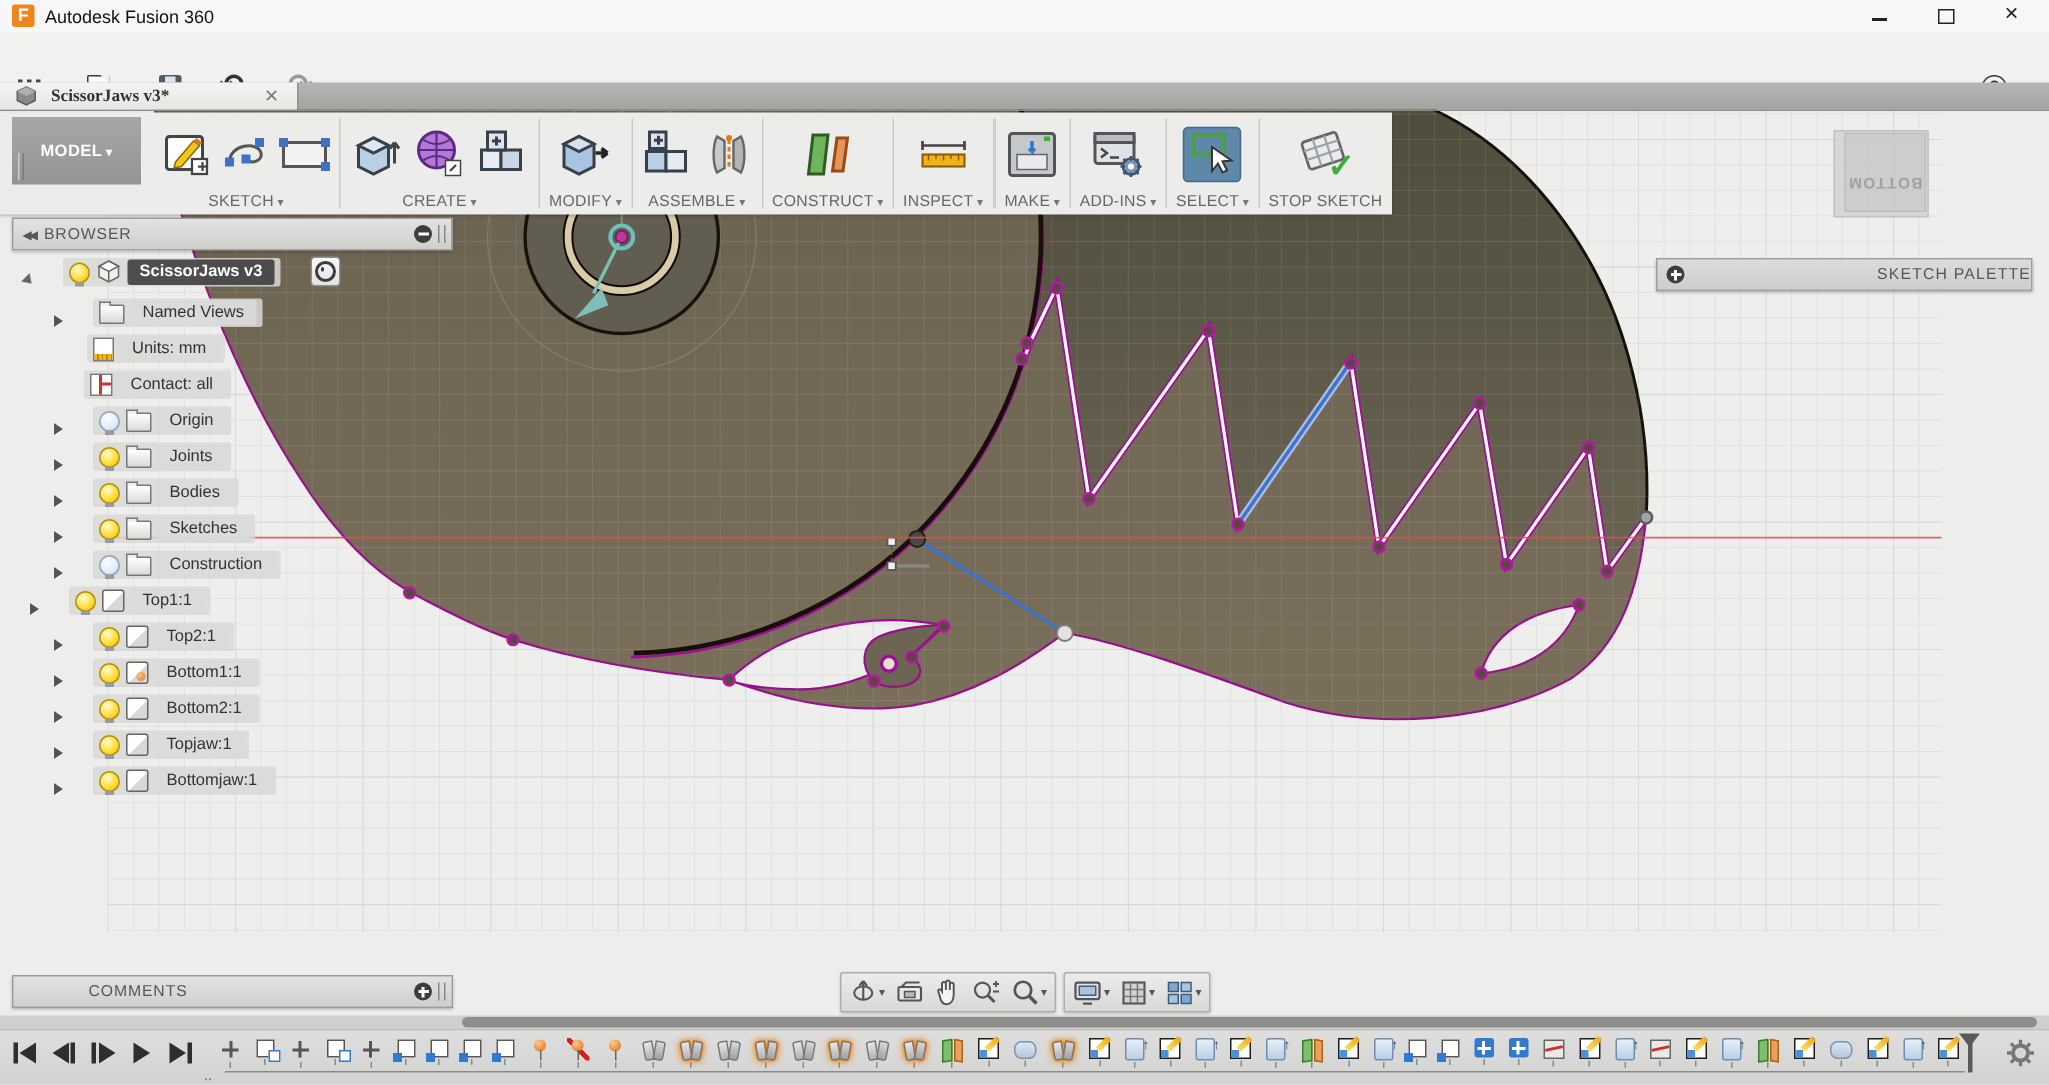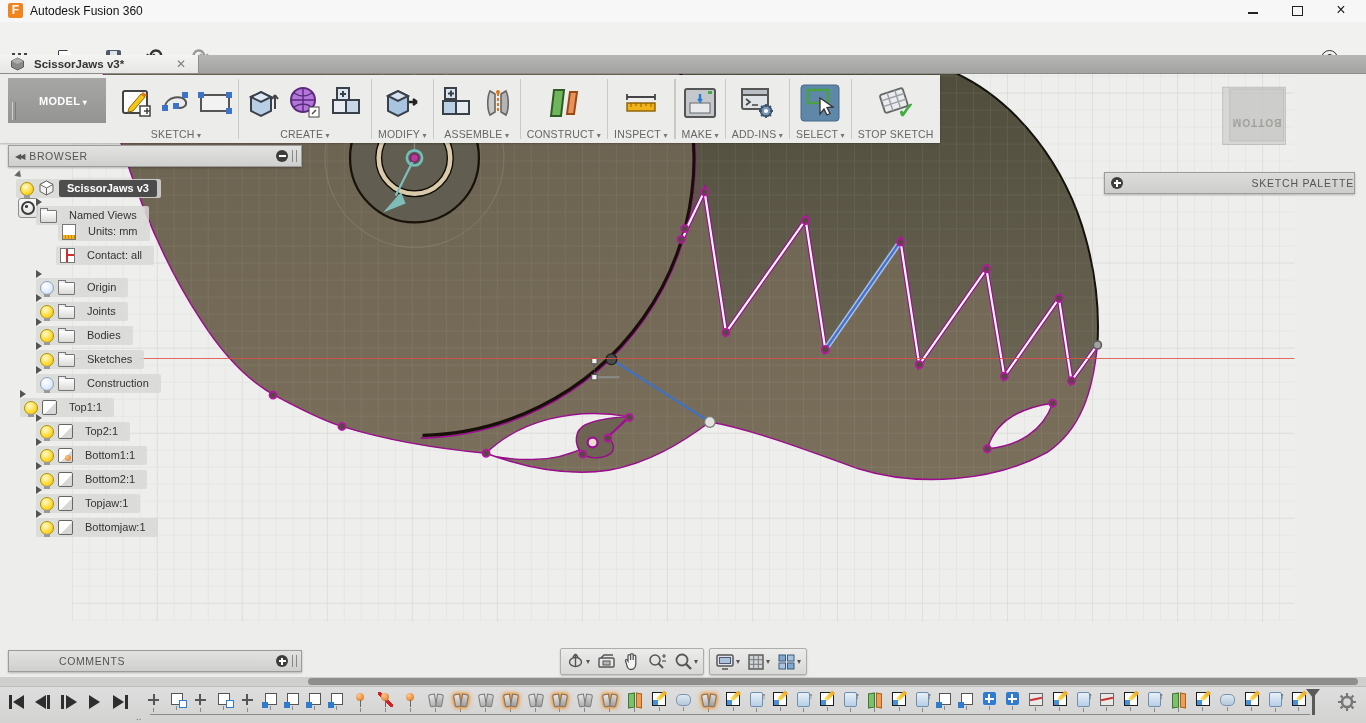--- a/index.html
+++ b/index.html
@@ -26,55 +26,55 @@
   .saveic{left:106px;width:15px;height:16px;background:#4e5a66;border-radius:2px;position:absolute;top:28px;}
   .saveic:after{content:"";position:absolute;left:3px;bottom:0;width:9px;height:7px;background:#dfe4e8;}
   .saveic:before{content:"";position:absolute;left:4px;top:1px;width:7px;height:4px;background:#dfe4e8;}
   .undo{left:146px;top:22px;font-size:20px;font-weight:bold;color:#333;position:absolute;}
   .redo{left:192px;top:22px;font-size:20px;font-weight:bold;color:#9a9a9a;position:absolute;}
   .username{right:66px;top:31px;font-size:12px;color:#333;position:absolute;}
   .helpic{right:28px;top:28px;width:15px;height:15px;border:1.6px solid #333;border-radius:50%;
      font-size:11px;font-weight:bold;text-align:center;line-height:15px;color:#333;position:absolute;}
   
   .tabbar{left:0;top:55px;width:1366px;height:18px;background:linear-gradient(#b6b6b5,#a3a3a2);border-bottom:1px solid #8c8c8b;}
-  .doctab{left:0;top:0;width:198px;height:18px;background:linear-gradient(#f4f4f3,#e6e6e4);border-right:1px solid #8f8f8e;}
+  .doctab{left:0;top:0;width:198px;height:18px;background:linear-gradient(#f4f4f3,#e6e6e4);border-right:1px solid #8f8f8e;font-family:Liberation Serif, serif;}
   .tabcube{left:10px;top:2px;position:absolute;}
   .tablabel{left:34px;top:3px;font-size:11.5px;font-weight:bold;color:#333;position:absolute;}
   .tabclose{left:176px;top:2px;font-size:12px;color:#7c7c7c;position:absolute;}
   
   #canvas-svg{left:0;top:72px;position:absolute;}
   
   .ribbon{left:0;top:75px;height:68px;background:#ececea;display:flex;align-items:stretch;
      box-shadow:0 1px 2px rgba(0,0,0,.25);}
   .rgroup{display:flex;flex-direction:column;align-items:center;justify-content:flex-end;padding:2px 6px 3px;position:relative;}
   .rgroup .icons{flex:1;display:flex;align-items:center;gap:6px;}
   .rlabel{font-size:10.5px;color:#666;white-space:nowrap;letter-spacing:.2px;}
   .rlabel.dd:after{content:" ▾";font-size:8px;color:#777;}
   .rsep{width:1px;background:#c9c9c8;margin:4px 0;}
-  .modelbox{width:86px;margin:3px 0 20px 8px;background:linear-gradient(#a7a7a6,#949493);display:flex;align-items:center;justify-content:center;position:relative;padding-left:12px;}
+  .modelbox{width:86px;margin:3px 0 20px 8px;background:linear-gradient(#a7a7a6,#949493);display:flex;align-items:center;justify-content:center;position:relative;}
   .modelbox span{color:#fff;font-weight:bold;font-size:11px;letter-spacing:.3px;}
   .modelbox span:after{content:" ▾";font-size:8px;}
   .modelbox .grip{position:absolute;left:4px;top:24px;width:2px;height:18px;border-left:1px solid #cfcfcf;border-right:1px solid #7d7d7d;}
   .ric{display:block;}
   
   .panelbar{height:20px;background:linear-gradient(#e2e2e1,#cfcfce);border:1px solid #9c9c9b;
      display:flex;align-items:center;font-size:10.5px;color:#555;letter-spacing:.6px;
      box-shadow:0 1px 2px rgba(0,0,0,.25);}
   .pb-collapse{font-size:8px;color:#555;margin:0 6px 0 6px;letter-spacing:-2px;}
   .pb-title{flex:1;}
   .pb-circle{width:12px;height:12px;border-radius:50%;background:#3d3d3c;position:relative;margin-right:4px;flex:none;}
   .pb-circle:before{content:"";position:absolute;left:2.5px;top:5px;width:7px;height:2px;background:#fff;}
   .pb-circle.plus:after{content:"";position:absolute;left:5px;top:2.5px;width:2px;height:7px;background:#fff;}
   .pb-grip{width:3px;height:12px;border-left:1px solid #888;border-right:1px solid #888;margin-right:4px;flex:none;}
   .browserhead{left:8px;top:145px;width:292px;}
   .commentsbar{left:8px;top:650px;width:292px;}
   .palettebar{left:1104px;top:172px;width:249px;background:linear-gradient(#dcdcdb,#cdcdcc);text-align:right;}
   .palettebar .pb-title{letter-spacing:.8px;}
   
-  .brow{position:absolute;left:14px;height:20px;display:flex;align-items:flex-start;gap:0;flex-direction:column;}
+  .brow{position:absolute;left:14px;height:20px;display:flex;align-items:flex-end;gap:18px;}
   .exp{width:0;height:0;border-top:4.5px solid transparent;border-bottom:4.5px solid transparent;border-left:6.5px solid #555;
        filter:drop-shadow(0 0 1px #fff);margin-right:2px;}
   .exp.open{transform:rotate(45deg);border-left-color:#666;}
   .rowstrip{display:flex;align-items:center;gap:4px;background:rgba(216,216,214,.85);border-radius:2px;padding:1px 4px;}
   .bulb{width:12px;height:12px;border-radius:50%;flex:none;position:relative;
      background:radial-gradient(circle at 38% 32%,#fffbd0,#ffd92e 60%,#eab703);border:1px solid #b09000;}
   .bulb:after{content:"";position:absolute;left:3px;bottom:-3px;width:6px;height:2.5px;background:#9a9a9a;}
   .bulb.off{background:radial-gradient(circle at 38% 32%,#ffffff,#dfeafa 60%,#b9cfe8);border-color:#8aa2bd;}
   .ficon{width:15px;height:11px;background:linear-gradient(#ffffff,#d9d9d8);border:1px solid #777;border-radius:1px;position:relative;margin-top:2px;flex:none;}
   .ficon:before{content:"";position:absolute;top:-3.5px;left:-1px;width:6px;height:2px;background:#eee;border:1px solid #777;border-bottom:none;}

